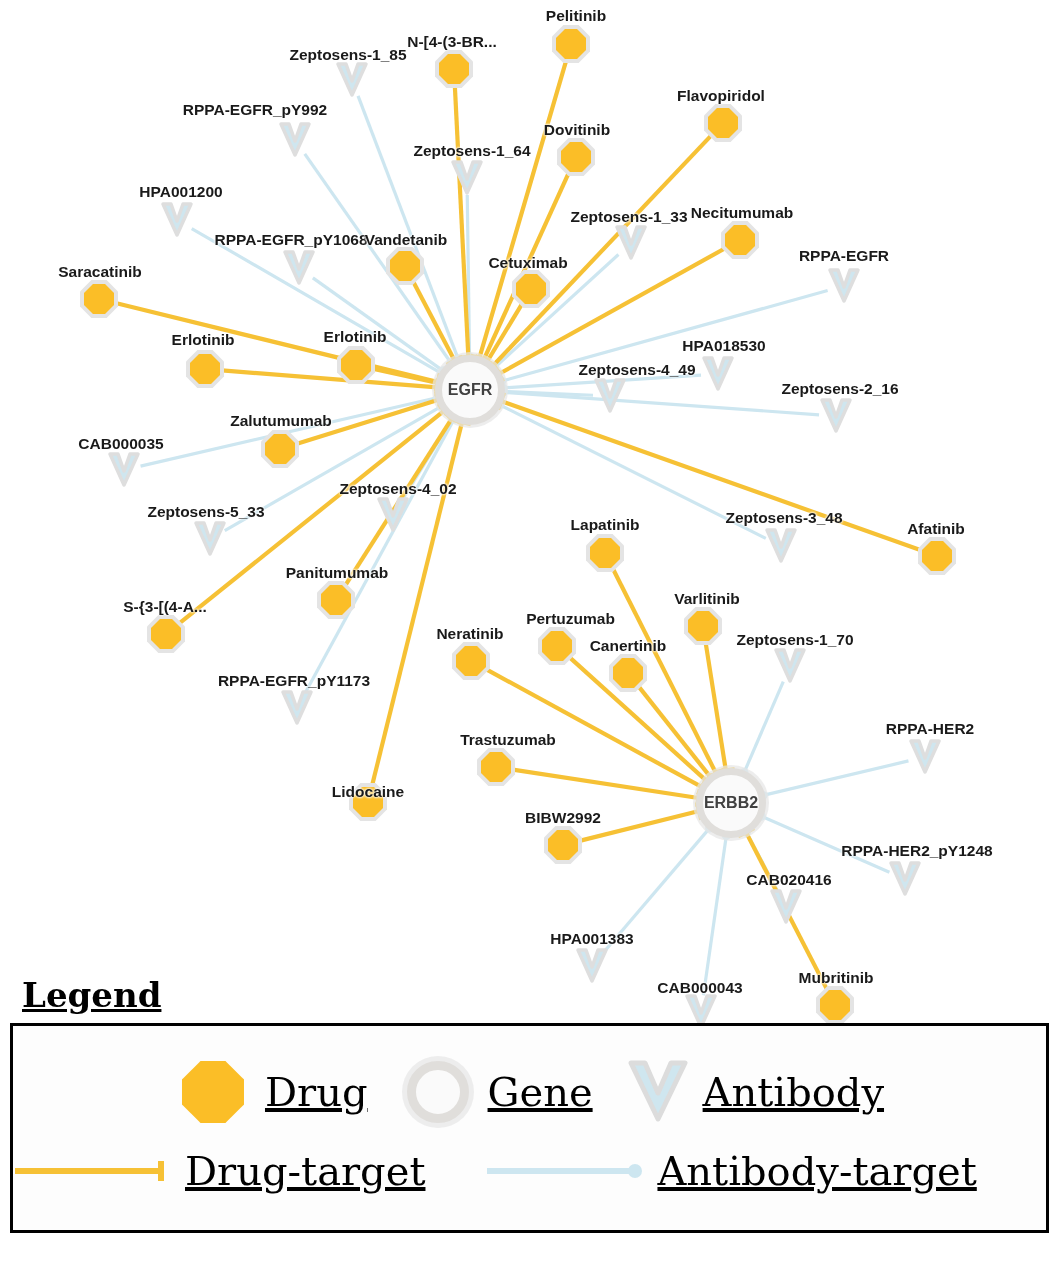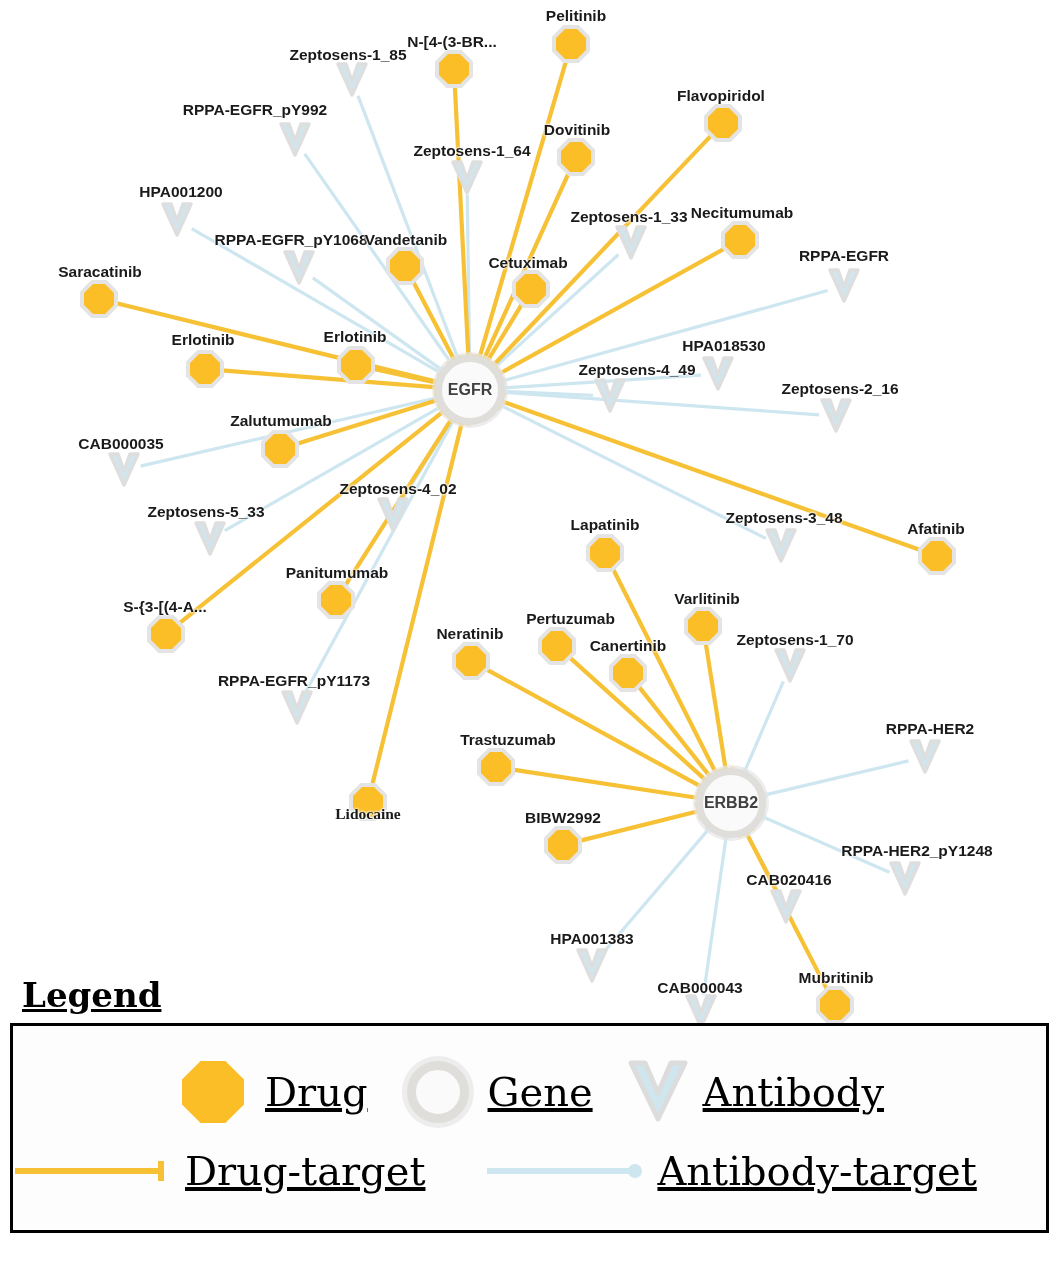--- a/index.html
+++ b/index.html
@@ -538,21 +538,21 @@
         <div class="drug-halo">
           <div class="drug-shape"></div>
         </div>
       </div>
       <div class="node-label" style="left: 508px; top: 740px;">Trastuzumab</div>
       <div class="node" style="left: 368px; top: 802px;">
         <div class="drug-halo">
           <div class="drug-shape"></div>
         </div>
       </div>
-      <div class="node-label" style="left: 368px; top: 814px; font-family: Liberation Serif, serif;">Lidocaine</div>
+      <div class="node-label" style="left: 368px; top: 792px;">Lidocaine</div>
       <div class="node" style="left: 563px; top: 845px;">
         <div class="drug-halo">
           <div class="drug-shape"></div>
         </div>
       </div>
       <div class="node-label" style="left: 563px; top: 818px;">BIBW2992</div>
       <div class="node" style="left: 835px; top: 1005px;">
         <div class="drug-halo">
           <div class="drug-shape"></div>
         </div>

